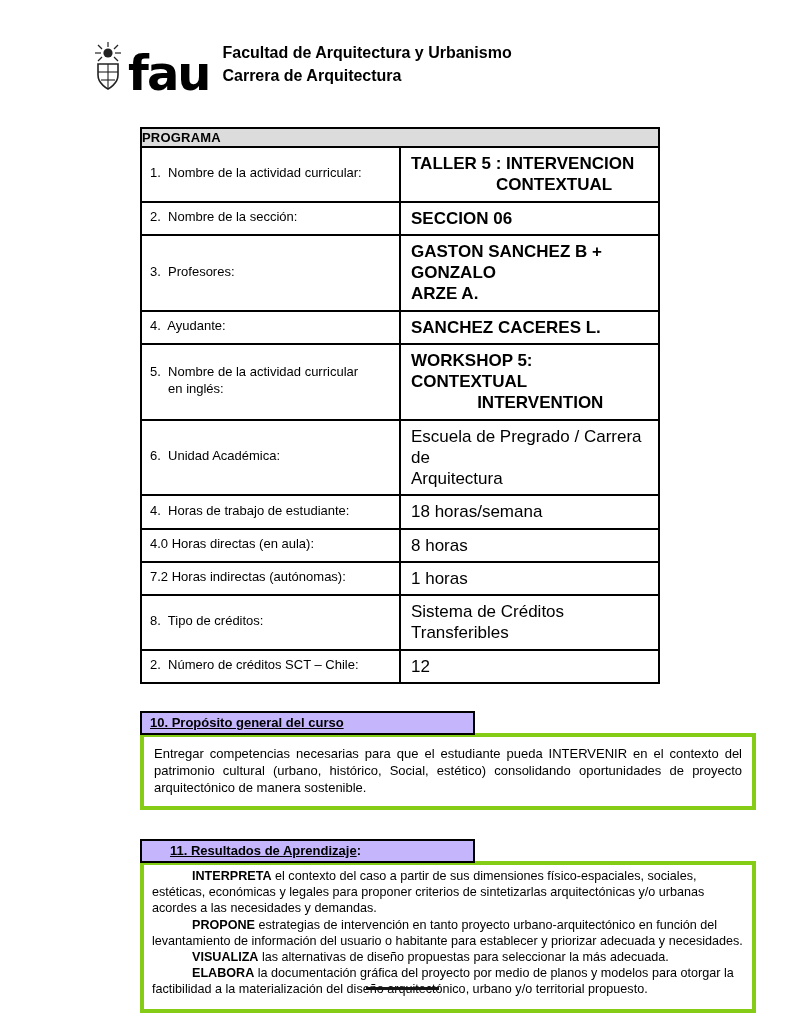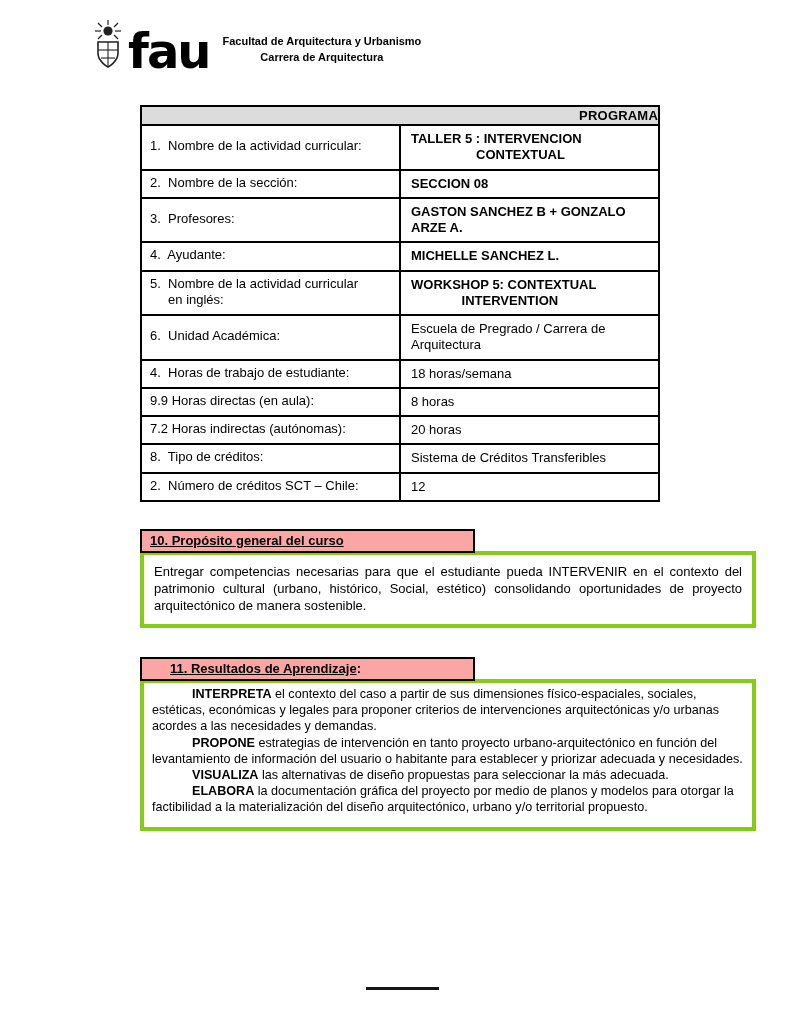--- a/index.html
+++ b/index.html
@@ -4,50 +4,50 @@
 <style>
   * { margin:0; padding:0; box-sizing:border-box; }
   html,body { background:#ffffff; }
   body {
     width:800px; height:1035px; position:relative;
     font-family:"Liberation Sans", sans-serif; color:#000;
     overflow:hidden;
   }
 
   
-  .logo-row { display:flex; align-items:flex-end; margin:20px 0 0 92px; }
+  .logo-row { display:flex; align-items:flex-end; margin:42px 0 0 92px; }
   .seal { width:32px; height:52px; margin-right:4px; }
   .fau-text {
     font-family:"DejaVu Sans", sans-serif;
     font-size:48px; font-weight:700; line-height:0.88; letter-spacing:-2px;
   }
-  .fac-lines { margin-left:13px; margin-bottom:7px; font-size:11px; font-weight:700; line-height:1.4;text-align:center; }
+  .fac-lines { margin-left:13px; margin-bottom:7px; font-size:16px; font-weight:700; line-height:1.4; }
 
   
   table.program { border-collapse:collapse; margin:33px 0 0 140px; table-layout:fixed; width:520px; }
   table.program th, table.program td { border:2px solid #000; }
   th.programa {
-    height:19px; font-size:13px; font-weight:700; text-align:right;
-    background:#dcdcdc; letter-spacing:0.2px;padding-left:32px;
+    height:19px; font-size:13px; font-weight:700; text-align:left;
+    background:#dcdcdc; letter-spacing:0.2px;
   }
   tr.prow { height:25px; }
   td.lbl {
     width:260px; padding:3px 6px 5px 8px; font-size:13px;
     white-space:pre-wrap; vertical-align:middle; line-height:1.25;
   }
   td.val {
-    width:260px; padding:5px 6px 5px 10px; font-size:13px;
+    width:260px; padding:5px 6px 5px 10px; font-size:17px;
     white-space:pre-wrap; vertical-align:middle; line-height:1.25;
   }
   td.val.vb { font-weight:700; }
 
   
   .sec-head {
     width:335px; border:2px solid #000; margin-left:140px;
-    padding:2px 8px 3px; font-size:13px; font-weight:700; background:#fca5a5;
+    padding:2px 8px 3px; font-size:13px; font-weight:700; background:#c4b5fd;
     position:relative; z-index:2;
   }
   .sec-head .u { text-decoration:underline; }
   .sec10-head { margin-top:27px; }
   .sec11-head { margin-top:29px; padding-left:28px; }
   .sec-body {
     width:616px; border:4px solid #84cc16; margin-left:140px; margin-top:-2px;
     background:#fff;
   }
   .sec10-body { padding:8px 10px 10px; font-size:13px; line-height:1.32; text-align:justify; }
@@ -92,53 +92,53 @@
       <tr>
     <th class="programa" colspan="2">PROGRAMA</th>
   </tr>
   <tr class="prow">
     <td class="lbl">1.  Nombre de la actividad curricular:</td>
     <td class="val vb">TALLER 5 : INTERVENCION
                   CONTEXTUAL</td>
   </tr>
   <tr class="prow">
     <td class="lbl">2.  Nombre de la sección:</td>
-    <td class="val vb">SECCION 08</td>
+    <td class="val vb">SECCION 06</td>
   </tr>
   <tr class="prow">
     <td class="lbl">3.  Profesores:</td>
     <td class="val vb">GASTON SANCHEZ B + GONZALO
 ARZE A.</td>
   </tr>
   <tr class="prow">
     <td class="lbl">4.  Ayudante:</td>
-    <td class="val vb">MICHELLE SANCHEZ L.</td>
+    <td class="val vb">SANCHEZ CACERES L.</td>
   </tr>
   <tr class="prow">
     <td class="lbl">5.  Nombre de la actividad curricular
      en inglés:</td>
     <td class="val vb">WORKSHOP 5: CONTEXTUAL
               INTERVENTION</td>
   </tr>
   <tr class="prow">
     <td class="lbl">6.  Unidad Académica:</td>
     <td class="val">Escuela de Pregrado / Carrera de
 Arquitectura</td>
   </tr>
   <tr class="prow">
     <td class="lbl">4.  Horas de trabajo de estudiante:</td>
     <td class="val">18 horas/semana</td>
   </tr>
   <tr class="prow">
-    <td class="lbl">9.9 Horas directas (en aula):</td>
+    <td class="lbl">4.0 Horas directas (en aula):</td>
     <td class="val">8 horas</td>
   </tr>
   <tr class="prow">
     <td class="lbl">7.2 Horas indirectas (autónomas):</td>
-    <td class="val">20 horas</td>
+    <td class="val">1 horas</td>
   </tr>
   <tr class="prow">
     <td class="lbl">8.  Tipo de créditos:</td>
     <td class="val">Sistema de Créditos Transferibles</td>
   </tr>
   <tr class="prow">
     <td class="lbl">2.  Número de créditos SCT – Chile:</td>
     <td class="val">12</td>
   </tr>
 </tbody>
@@ -146,19 +146,19 @@
 
 <div class="sec-head sec10-head">
   <span class="u">10. Propósito general del curso</span><span></span>
 </div>
 <div class="sec-body sec10-body">Entregar competencias necesarias para que el estudiante pueda INTERVENIR en el contexto del patrimonio cultural (urbano, histórico, Social, estético) consolidando oportunidades de proyecto arquitectónico de manera sostenible.</div>
 
 <div class="sec-head sec11-head">
   <span class="u">11. Resultados de Aprendizaje</span><span>:</span>
 </div>
 <div class="sec-body sec11-body">
-  <p><strong>INTERPRETA</strong><span> el contexto del caso a partir de sus dimensiones físico-espaciales, sociales, estéticas, económicas y legales para proponer criterios de intervenciones arquitectónicas y/o urbanas acordes a las necesidades y demandas.</span></p>
+  <p><strong>INTERPRETA</strong><span> el contexto del caso a partir de sus dimensiones físico-espaciales, sociales, estéticas, económicas y legales para proponer criterios de sintetizarlas arquitectónicas y/o urbanas acordes a las necesidades y demandas.</span></p>
   <p><strong>PROPONE</strong><span> estrategias de intervención en tanto proyecto urbano-arquitectónico en función del levantamiento de información del usuario o habitante para establecer y priorizar adecuada y necesidades.</span></p>
   <p><strong>VISUALIZA</strong><span> las alternativas de diseño propuestas para seleccionar la más adecuada.</span></p>
   <p><strong>ELABORA</strong><span> la documentación gráfica del proyecto por medio de planos y modelos para otorgar la factibilidad a la materialización del diseño arquitectónico, urbano y/o territorial propuesto.</span></p>
 </div>
 
 <div class="footer-mark"></div>
 
 </body></html>

